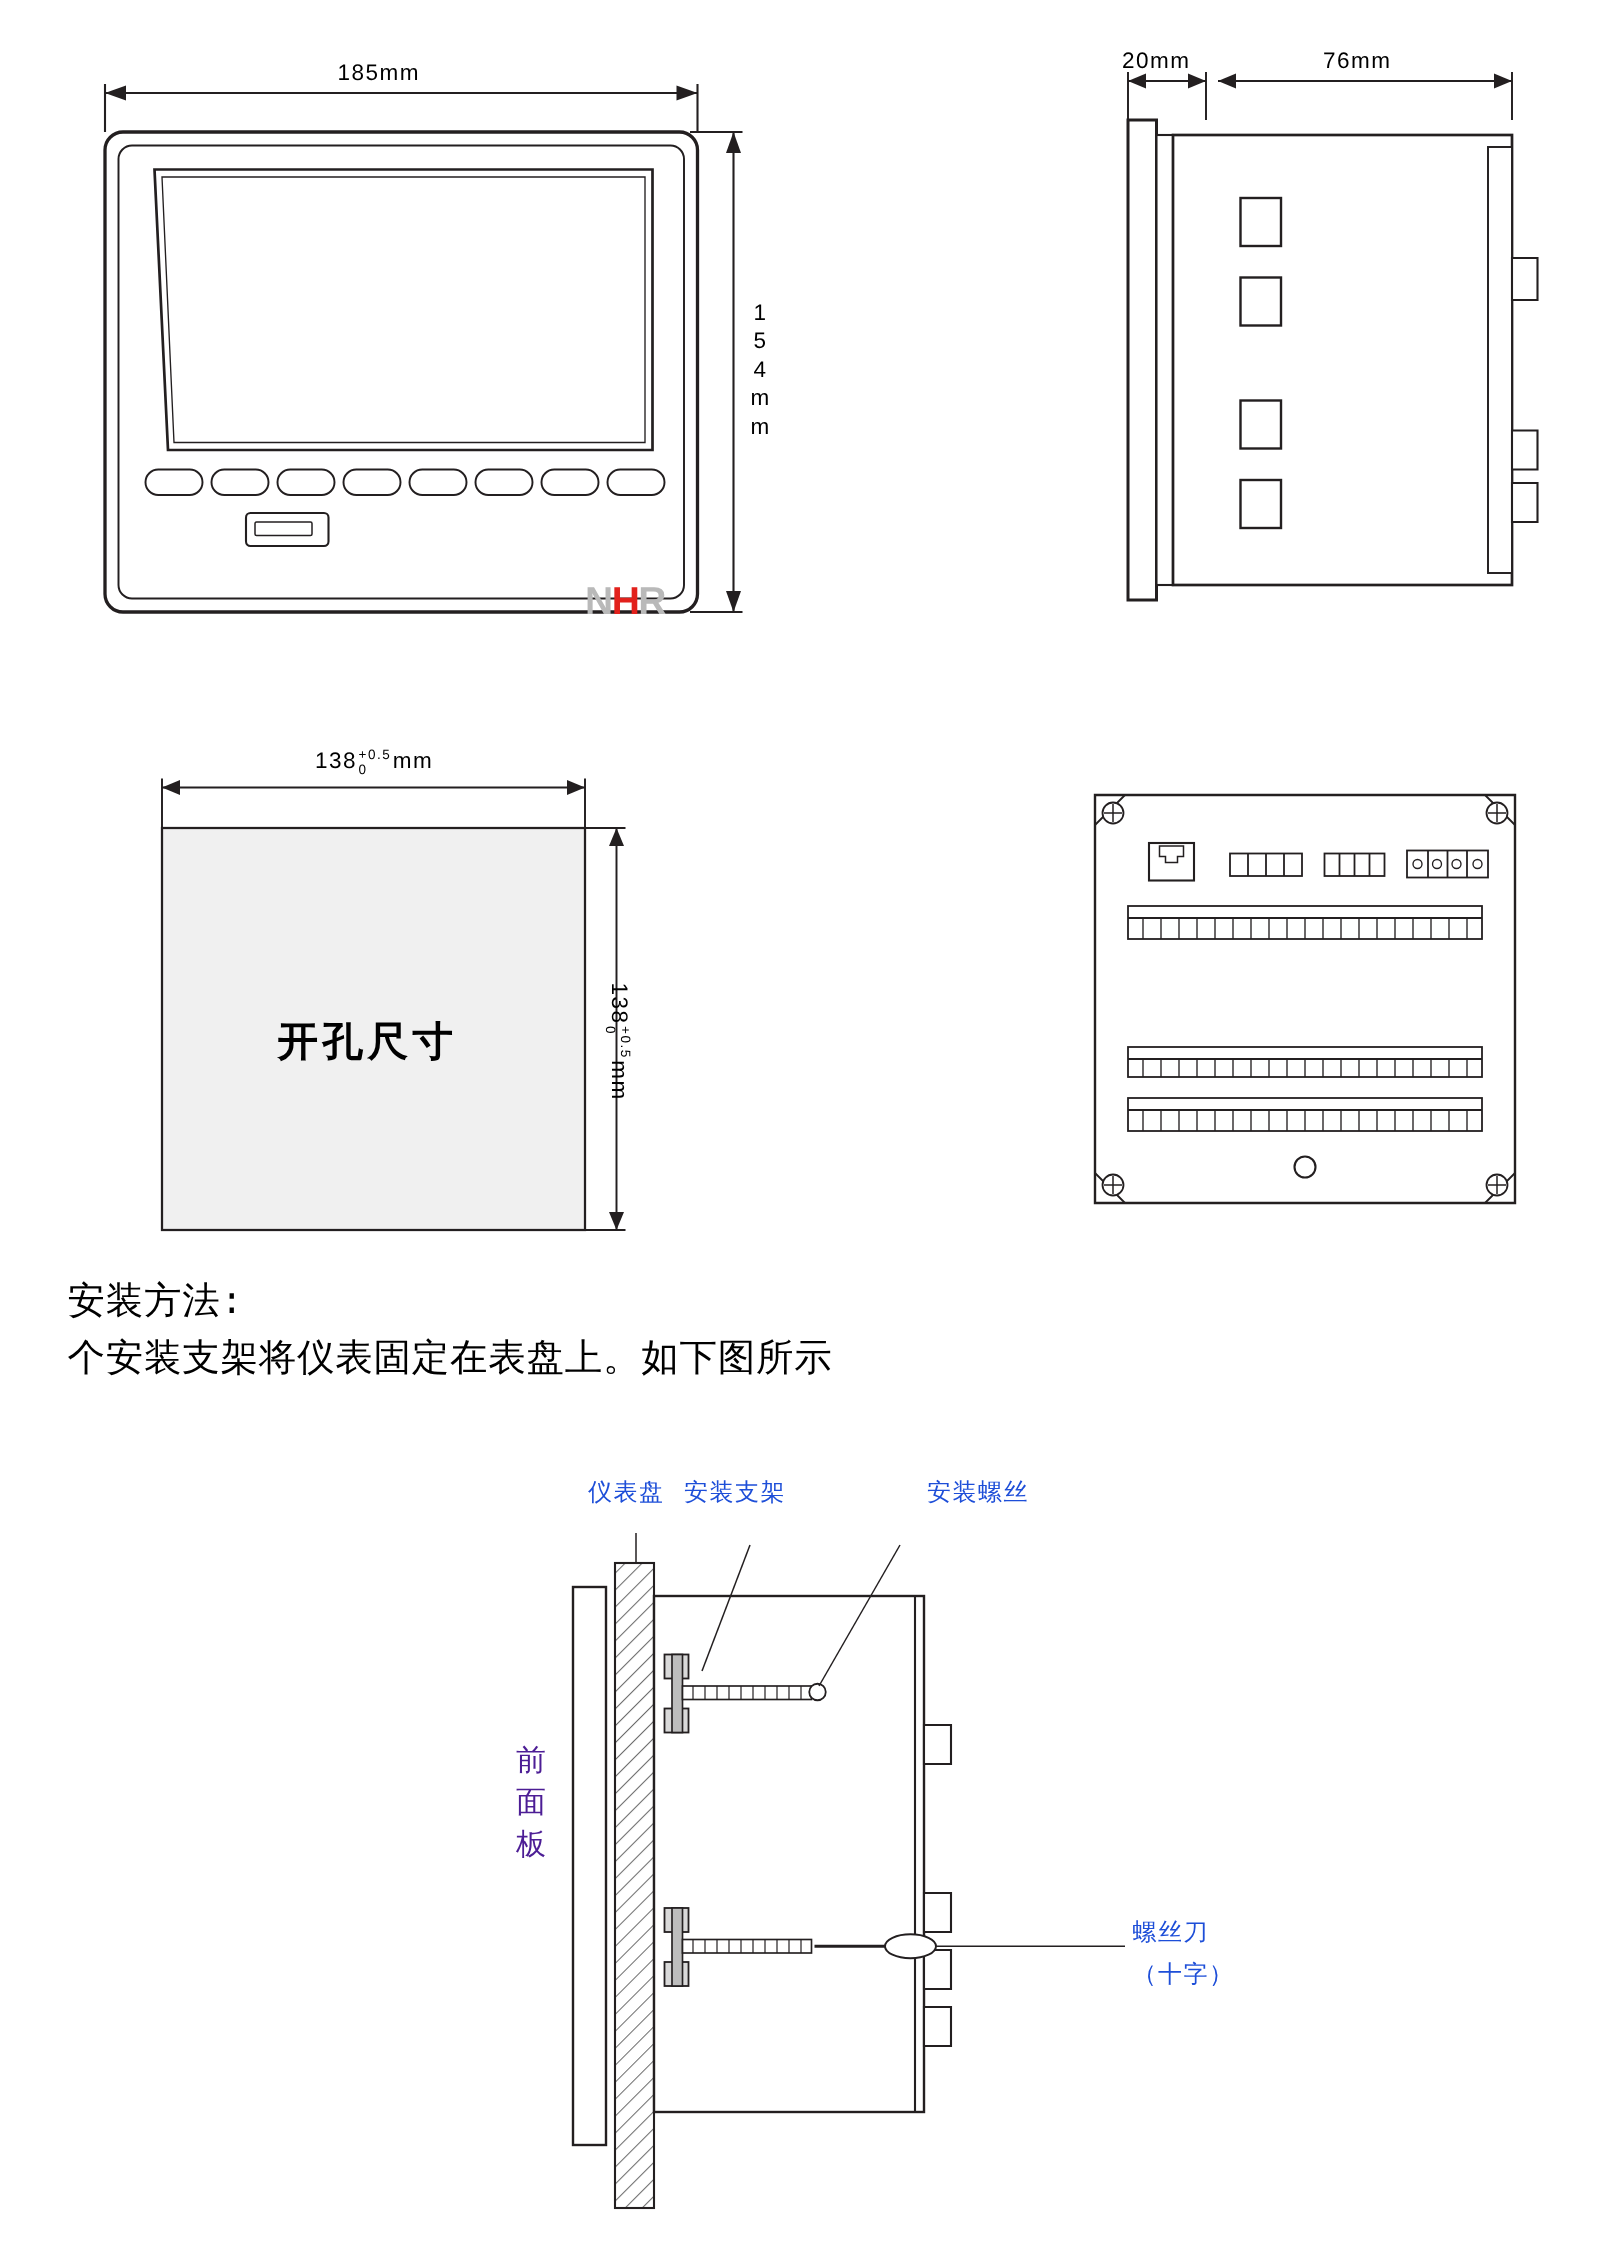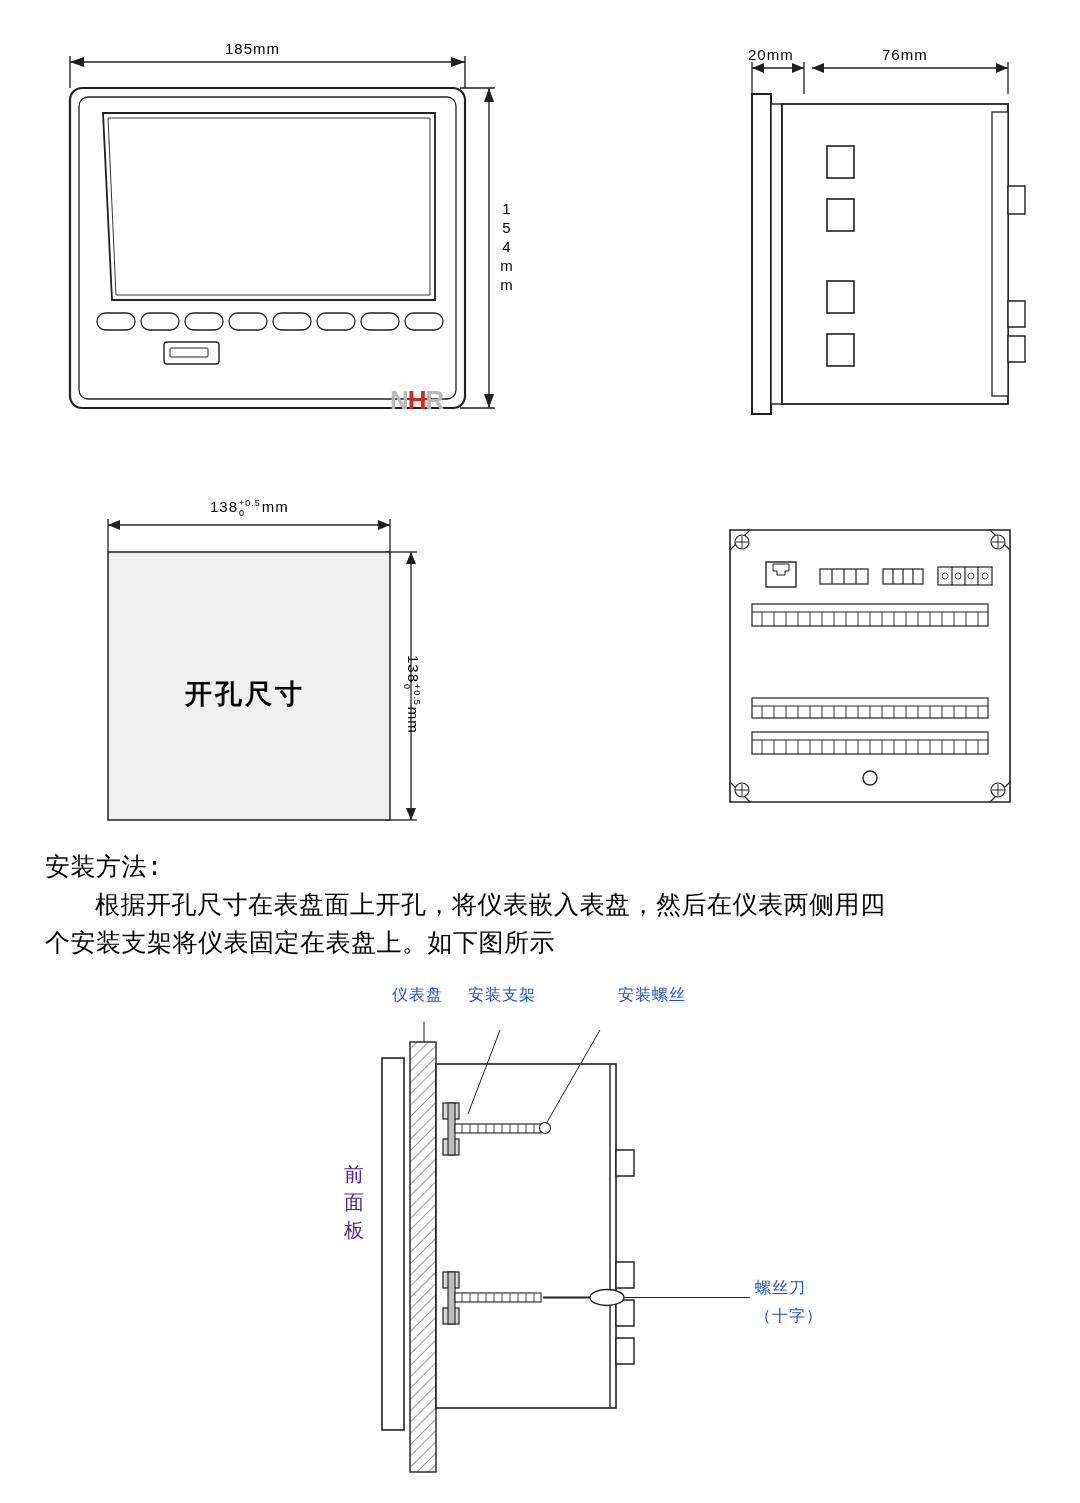--- a/index.html
+++ b/index.html
@@ -124,21 +124,21 @@
       <rect x="124" y="312" width="55" height="22" rx="3" ry="3" fill="#ffffff" stroke="#231f20" stroke-width="1.4"></rect>
       <rect x="130" y="318" width="38" height="9" rx="1" ry="1" fill="#ffffff" stroke="#231f20" stroke-width="1"></rect>
     </svg>
 
     <div class="txt dim-label" style="left:185px;top:10px;">185mm</div>
     <div class="txt dim-label-v" style="left:458px;top:170px;">154mm</div>
 
     <div class="txt nhr" style="left:350px;top:355px;text-align:center;"><span class="n">N</span><span class="h">H</span><span class="r">R</span></div>
   </div>
 
-  <div class="abs" style="left:720px;top:36px;width:330px;height:400px;">
+  <div class="abs" style="left:720px;top:22px;width:330px;height:400px;">
     <svg width="330" height="400" viewBox="0 0 330 400">
 
       <g stroke="#231f20" stroke-width="1.3" fill="none">
         <line x1="32" y1="32" x2="84" y2="32"></line>
         <line x1="32" y1="26" x2="32" y2="58"></line>
         <line x1="84" y1="26" x2="84" y2="58"></line>
         <line x1="92" y1="32" x2="288" y2="32"></line>
         <line x1="288" y1="26" x2="288" y2="58"></line>
       </g>
       <polygon points="32,32 44,27 44,37" fill="#231f20"></polygon>
@@ -322,21 +322,20 @@
           <line x1="246" y1="220" x2="246" y2="234"></line>
         <line x1="258" y1="220" x2="258" y2="234"></line>
       </g>
 
       <circle cx="150" cy="258" r="7" fill="#ffffff" stroke="#231f20" stroke-width="1.4"></circle>
     </svg>
   </div>
 
   <div class="body-text" style="left:45px;top:850px;width:1000px;">
     <div>安装方法:</div>
-    <div class="indent">根据开孔尺寸在表盘面上开孔，将仪表嵌入表盘，然后在仪表两侧用四</div>
     <div>个安装支架将仪表固定在表盘上。如下图所示</div>
   </div>
 
   <div class="abs" style="left:300px;top:1000px;width:640px;height:490px;">
     <svg width="640" height="490" viewBox="0 0 640 490">
       <defs>
         <pattern id="hatch" width="8" height="8" patternUnits="userSpaceOnUse" patternTransform="rotate(45)">
           <line x1="0" y1="0" x2="0" y2="8" stroke="#6d6d6d" stroke-width="1.4"></line>
         </pattern>
       </defs>
@@ -402,21 +401,21 @@
       </g>
 
       <g stroke="#231f20" stroke-width="1" fill="none">
         <line x1="124" y1="42" x2="124" y2="22"></line>
         <line x1="168" y1="114" x2="200" y2="30"></line>
         <line x1="246" y1="124" x2="300" y2="30"></line>
       </g>
     </svg>
 
     <div class="txt callout" style="left:92px;top:-15px;">仪表盘</div>
-    <div class="txt callout" style="left:168px;top:-15px;">安装支架</div>
+    <div class="txt callout" style="left:156px;top:-15px;">安装支架</div>
     <div class="txt callout" style="left:318px;top:-15px;">安装螺丝</div>
 
     <div class="txt callout-v" style="left:43px;top:160px;">前面板</div>
 
     <div class="txt callout" style="left:455px;top:278px;">螺丝刀</div>
     <div class="txt callout" style="left:455px;top:306px;">（十字）</div>
   </div>
 
 </div>
 

